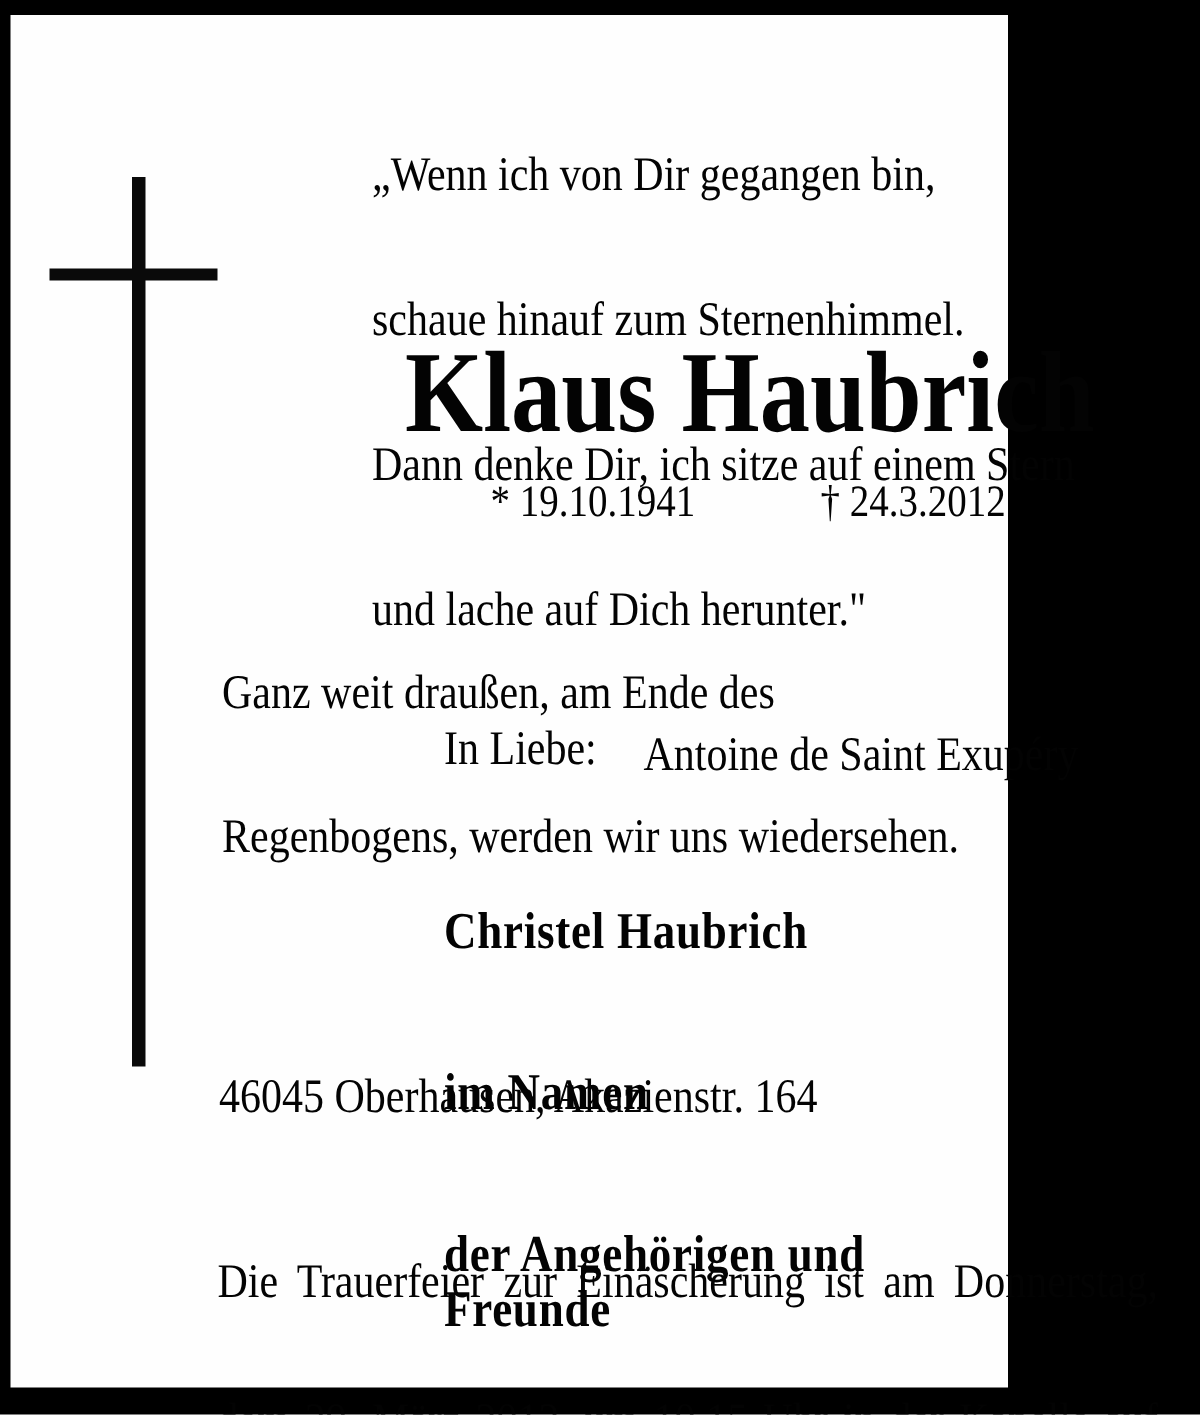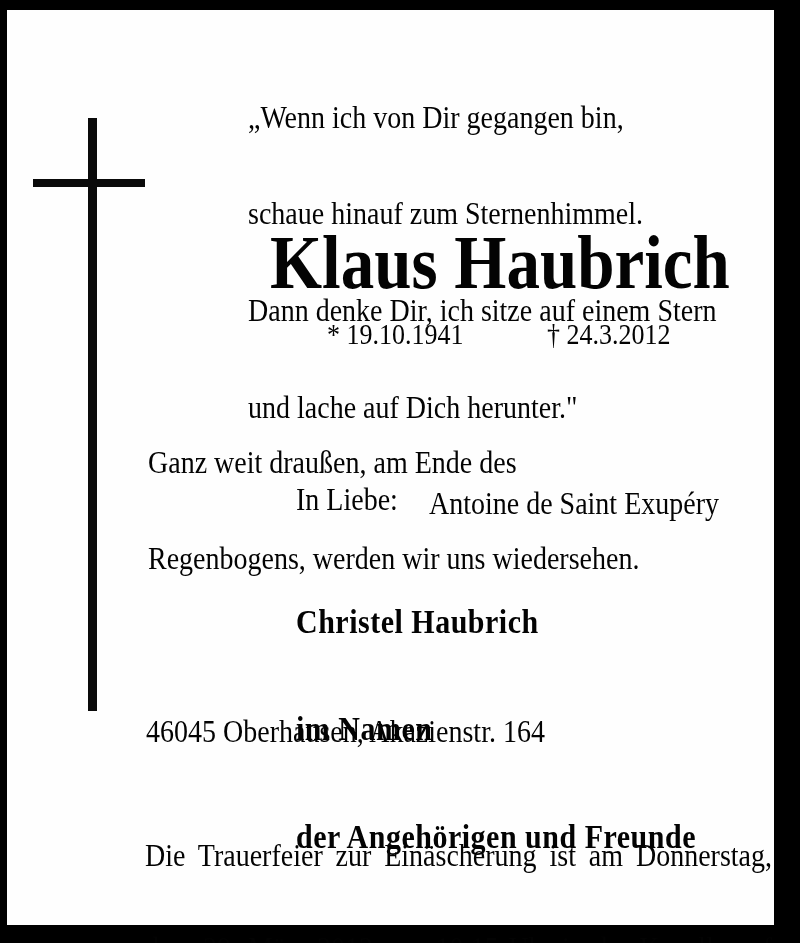--- a/index.html
+++ b/index.html
@@ -7,21 +7,21 @@
     width: 800px; height: 943px;
     background: #000;
     position: relative;
     font-family: "Liberation Serif", "DejaVu Serif", serif;
     color: #000;
     overflow: hidden;
   }
   .sheet {
     position: absolute;
     left: 7px; top: 10px;
-    width: 767px; height: 915px;
+    width: 665px; height: 915px;
     background: #fefefe;
   }
   
   .tb {
     position: absolute;
     transform: scaleY(1.15);
     transform-origin: 0 0;
     color: #030303;
     white-space: pre-wrap;
   }

